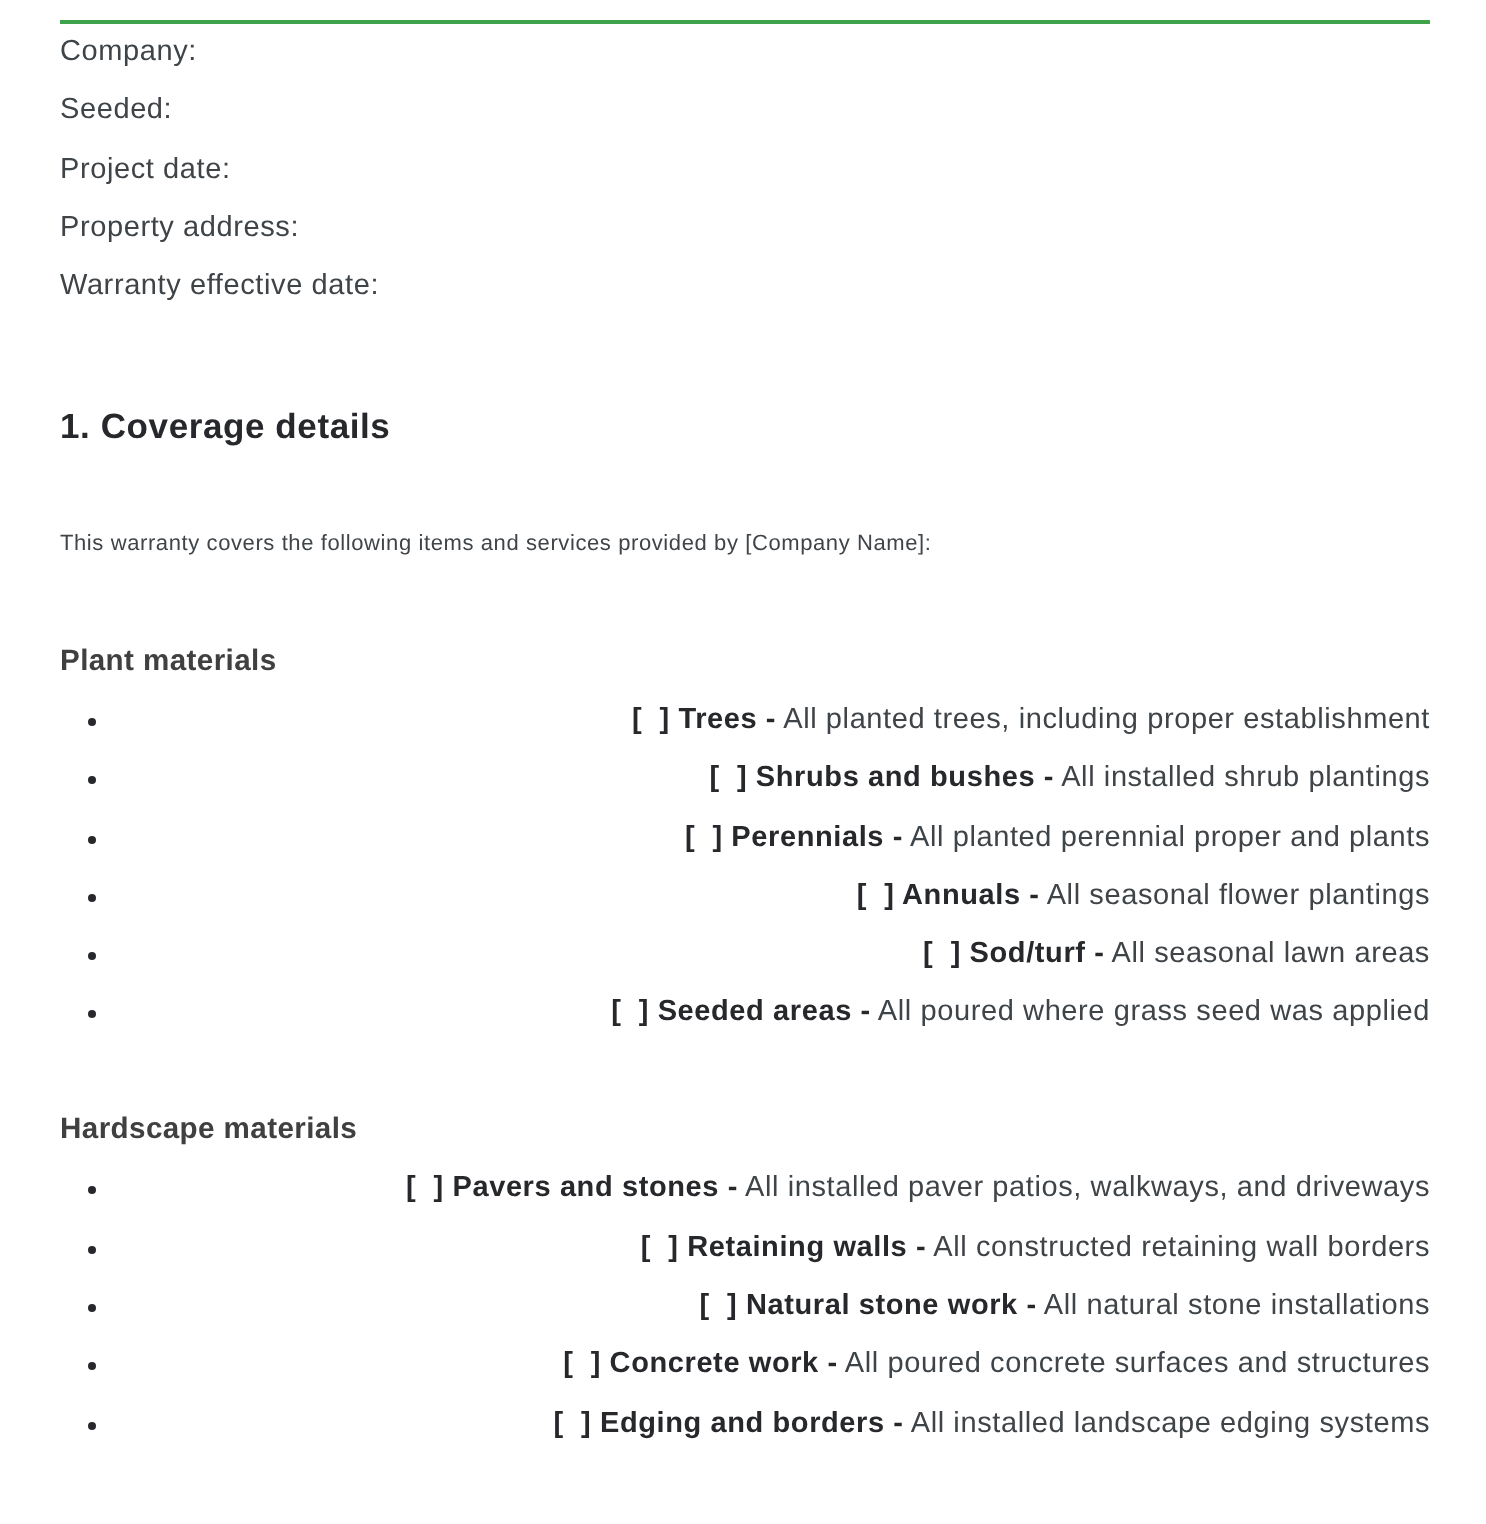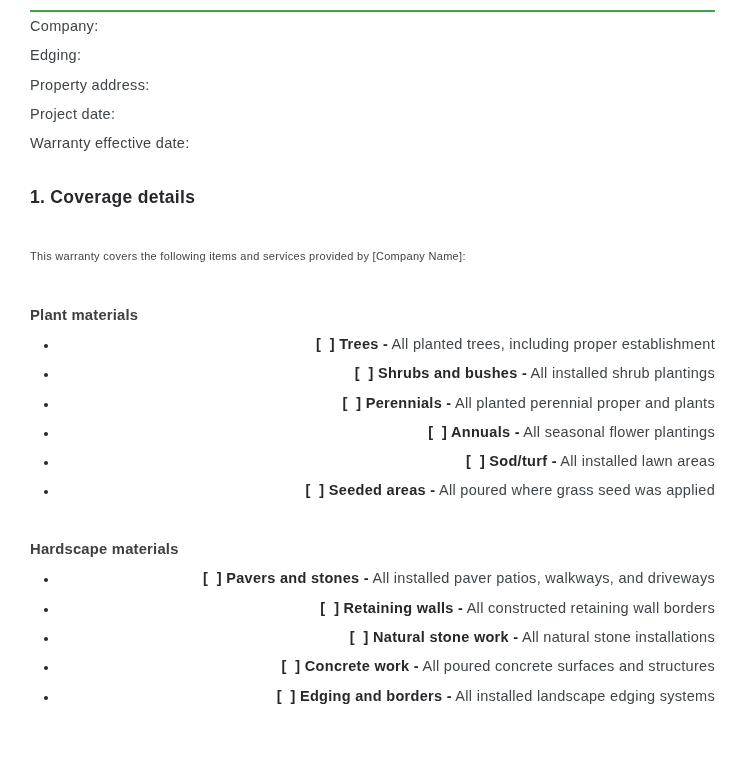--- a/index.html
+++ b/index.html
@@ -25,21 +25,21 @@
   }
   .fields {
     font-size: 14.5px;
     line-height: 29.3px;
     letter-spacing: 0.3px;
   }
   .fields p { margin: 0; }
   h2.section-heading {
     font-size: 17.5px;
     line-height: 29.3px;
-    margin: 25px 0 0 0;
+    margin: 41px 0 0 0;
     color: #26282b;
     font-weight: 700;
     letter-spacing: 0.3px;
   }
   p.intro {
     font-size: 11px;
     line-height: 29.3px;
     margin: 29.3px 0 0 0;
     letter-spacing: 0.3px;
   }
@@ -72,23 +72,23 @@
 </style>
 </head>
 <body>
 
 <div class="page">
 
   <hr class="top-rule">
 
   <div class="fields">
     <p>Company:</p>
-    <p>Edging:</p>
+    <p>Seeded:</p>
+    <p>Project date:</p>
     <p>Property address:</p>
-    <p>Project date:</p>
     <p>Warranty effective date:</p>
   </div>
 
   <h2 class="section-heading">1. Coverage details</h2>
 
   <p class="intro">This warranty covers the following items and services provided by [Company Name]:</p>
 
   <h3 class="subheading">Plant materials</h3>
   <ul class="checklist">
     <li>
@@ -102,21 +102,21 @@
     <li>
       <span class="item-label">[&nbsp;&nbsp;] Perennials -</span>
       <span class="item-desc">All planted perennial proper and plants</span>
     </li>
     <li>
       <span class="item-label">[&nbsp;&nbsp;] Annuals -</span>
       <span class="item-desc">All seasonal flower plantings</span>
     </li>
     <li>
       <span class="item-label">[&nbsp;&nbsp;] Sod/turf -</span>
-      <span class="item-desc">All installed lawn areas</span>
+      <span class="item-desc">All seasonal lawn areas</span>
     </li>
     <li>
       <span class="item-label">[&nbsp;&nbsp;] Seeded areas -</span>
       <span class="item-desc">All poured where grass seed was applied</span>
     </li>
   </ul>
 
   <h3 class="subheading">Hardscape materials</h3>
   <ul class="checklist">
     <li>

